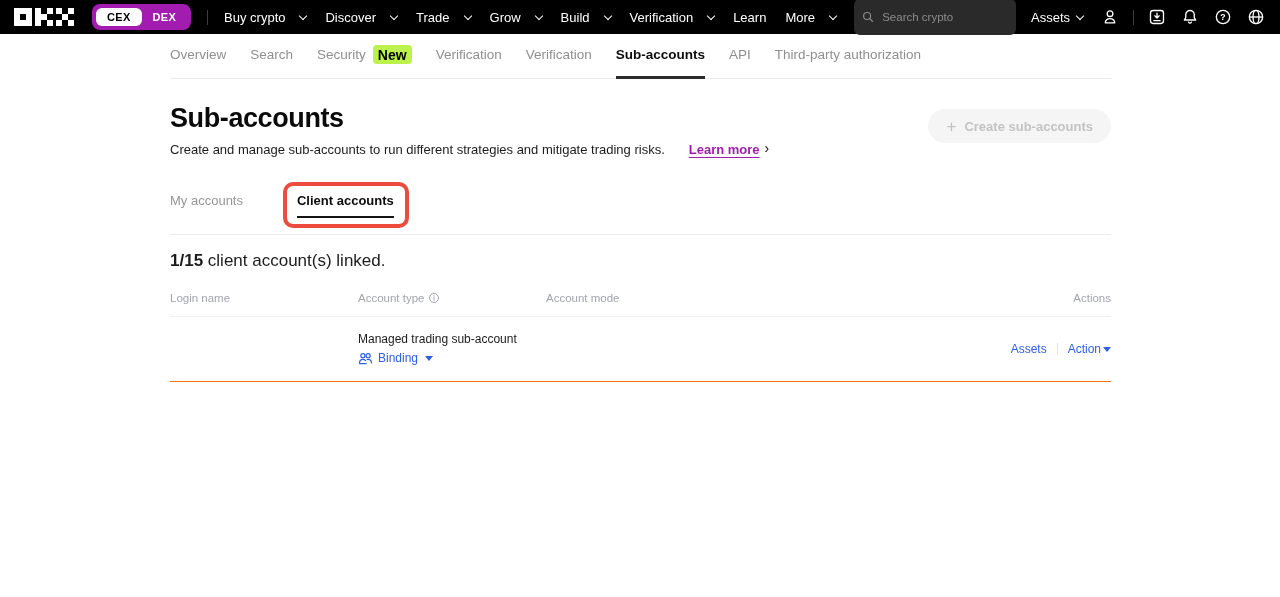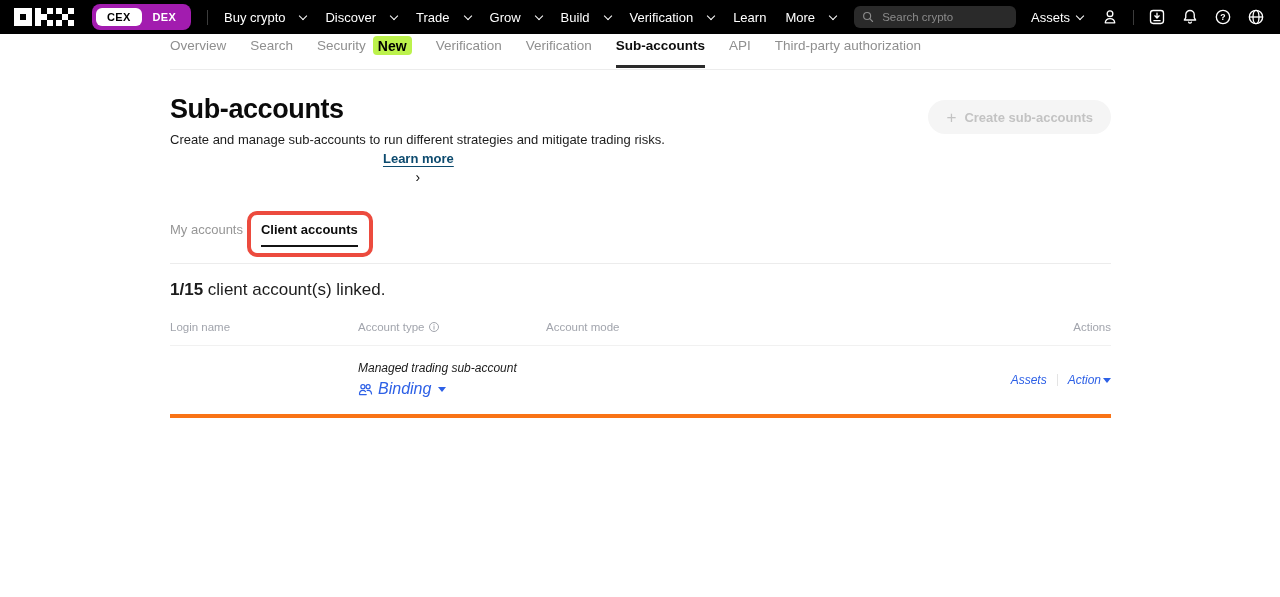--- a/index.html
+++ b/index.html
@@ -14,75 +14,75 @@
   .topbar { height:34px; background:#000; display:flex; align-items:center; padding:0 14px; color:#fff; }
   .logo { display:flex; align-items:center; margin-right:18px; cursor:pointer; }
   .toggle { background:#a21caf; border-radius:8px; padding:4px; display:flex; }
   .toggle .opt { font-size:11px; font-weight:700; padding:3px 11px; border-radius:6px; color:#fff; cursor:pointer; letter-spacing:.3px;}
   .toggle .opt.sel { background:#fff; color:#000; }
   .topdiv { width:1px; height:15px; background:#3c3c3c; margin:0 16px; }
   .nav { display:flex; gap:19px; align-items:center; font-size:13px; font-weight:500; }
   .nav .item { display:flex; align-items:center; cursor:pointer; white-space:nowrap;gap:8px; }
   .chv { width:6px; height:6px; border-right:1.5px solid currentColor; border-bottom:1.5px solid currentColor;
          transform:rotate(45deg); display:inline-block; margin-left:7px; margin-top:-3px; }
-  .search { margin-left:auto; width:162px; height:22px; background:#2a2a2a; border-radius:6px;
+  .search { margin-left:auto; width:162px; height:36px; background:#2a2a2a; border-radius:6px;
             display:flex; align-items:center; padding:0 8px; gap:6px; cursor:text; }
   .search input { background:transparent; border:none; outline:none; color:#ddd; font-size:11.5px; width:100%;
                   font-family:"Liberation Sans", sans-serif; }
   .search input::placeholder { color:#8b8b8b; }
   .assets { margin-left:15px; font-size:13px; font-weight:500; display:flex; align-items:center; cursor:pointer; }
   .hicons { display:flex; align-items:center; gap:13px; margin-left:17px; }
   .hicons .hi { display:flex; align-items:center; cursor:pointer; }
   .vdiv { width:1px; height:15px; background:#3c3c3c; }
 
   
   .content { margin-left:170px; width:941px; }
 
   
-  .tabbar { display:flex; gap:24px; padding-top:2px; border-bottom:1px solid #ececec; font-size:13.5px; color:#8f8f8f;align-items:center; }
+  .tabbar { display:flex; gap:24px; padding-top:11px; border-bottom:1px solid #ececec; font-size:13.5px; color:#8f8f8f; }
   .tab { padding-bottom:14px; display:flex; gap:7px; align-items:center; position:relative; cursor:pointer; white-space:nowrap;}
   .tab.active { color:#0d0d0d; font-weight:600; }
   .tab.active::after { content:""; position:absolute; left:0; right:0; bottom:-1px; height:3px; background:#2b2b2b; }
   .badge-new { background:#BCF24C; color:#000; font-size:14px; font-weight:700; padding:2.5px 5px; border-radius:4px; line-height:1; }
 
   
   .page-head { display:flex; justify-content:space-between; margin-top:26px; }
   h1 { font-size:27px; line-height:1; margin:0; font-weight:700; letter-spacing:-.4px; color:#0b0b0b; }
-  .desc { margin-top:9px; font-size:13px; color:#1c1c1c; display:flex; align-items:center; gap:4px;flex-direction:column; }
-  .learn-more { text-decoration:underline; text-underline-offset:3px; font-weight:600; cursor:pointer; color:#0c4a6e; margin-left:2px;}
+  .desc { margin-top:9px; font-size:13px; color:#1c1c1c; display:flex; align-items:center; gap:4px; }
+  .learn-more { text-decoration:underline; text-underline-offset:3px; font-weight:600; cursor:pointer; color:#a21caf; margin-left:20px;}
   .lm-arrow { font-size:14px; color:#0d0d0d; margin-left:1px; transform:translateY(-1px); }
   .create-btn { height:34px; border-radius:17px; background:#f5f5f5; color:#c3c3c3; border:none;
                 font-size:13px; font-weight:600; padding:0 18px; display:flex; align-items:center; gap:8px;
                 margin-top:4px; cursor:not-allowed; font-family:"Liberation Sans", sans-serif; white-space:nowrap;}
   .plus { font-size:17px; font-weight:400; line-height:1; }
 
   
   .acct-tabs { display:flex; gap:18px; margin-top:36px; font-size:13px; color:#969696; }
   .acct-tab { padding:0 0 10px; position:relative; cursor:pointer;text-align:right; }
-  .acct-tab.active { color:#0c0c0c; font-weight:700; }
+  .acct-tab.active { color:#0c0c0c; font-weight:700;margin-left:36px; }
   .acct-tab.active::after { content:""; position:absolute; left:0; right:0; bottom:0; height:2px; background:#141414; }
   .annotation { position:absolute; left:-14px; right:-15px; top:-11px; bottom:-10px;
                 border:4px solid #EC4B3E; border-radius:10px; pointer-events:none; }
 
   .hdiv { border-top:1px solid #ececec; margin-top:16px; }
 
   .summary { margin-top:16px; font-size:17px; color:#1c1c1c; }
   .summary b { font-weight:700; }
 
   
   .grid { display:grid; grid-template-columns:188px 188px 188px 1fr auto; align-items:center; }
   .thead { margin-top:21px; padding-bottom:12px; border-bottom:1px solid #f1f1f1; font-size:11.5px; color:#a2a5ad; }
   .th { display:flex; align-items:center; gap:4px; }
   .th.right, .td.right { justify-self:end; text-align:right; }
-  .trow { padding:15px 0 16px; border-bottom:4px solid #f97316;font-style:italic; }
+  .trow { padding:15px 0 16px; border-bottom:1px solid #f97316; }
   .blur { width:103px; height:21px; border-radius:2px; filter:blur(4px);
           background:linear-gradient(90deg,#ededed,#f8f8f8 28%,#ebebeb 55%,#f7f7f7 78%,#f0f0f0); }
   .blur.tall { height:24px; }
   .type-line1 { font-size:12px; color:#1b1b1b; }
-  .type-line2 { margin-top:5px; display:flex; align-items:center; gap:5px; font-size:16px; color:#2D60E6; cursor:pointer; }
+  .type-line2 { margin-top:5px; display:flex; align-items:center; gap:5px; font-size:12px; color:#2D60E6; cursor:pointer; }
   .caret { width:0; height:0; border-left:4px solid transparent; border-right:4px solid transparent;
            border-top:5px solid currentColor; display:inline-block; margin-left:2px; margin-top:1px;}
   .actions-cell { display:flex; align-items:center; gap:10px; font-size:12px; color:#2D60E6; }
   .actions-cell .sep { width:1px; height:12px; background:#e4e4e4; }
   .link { cursor:pointer; display:flex; align-items:center; }
 </style>
 </head>
 <body>
 
 <div class="topbar">

